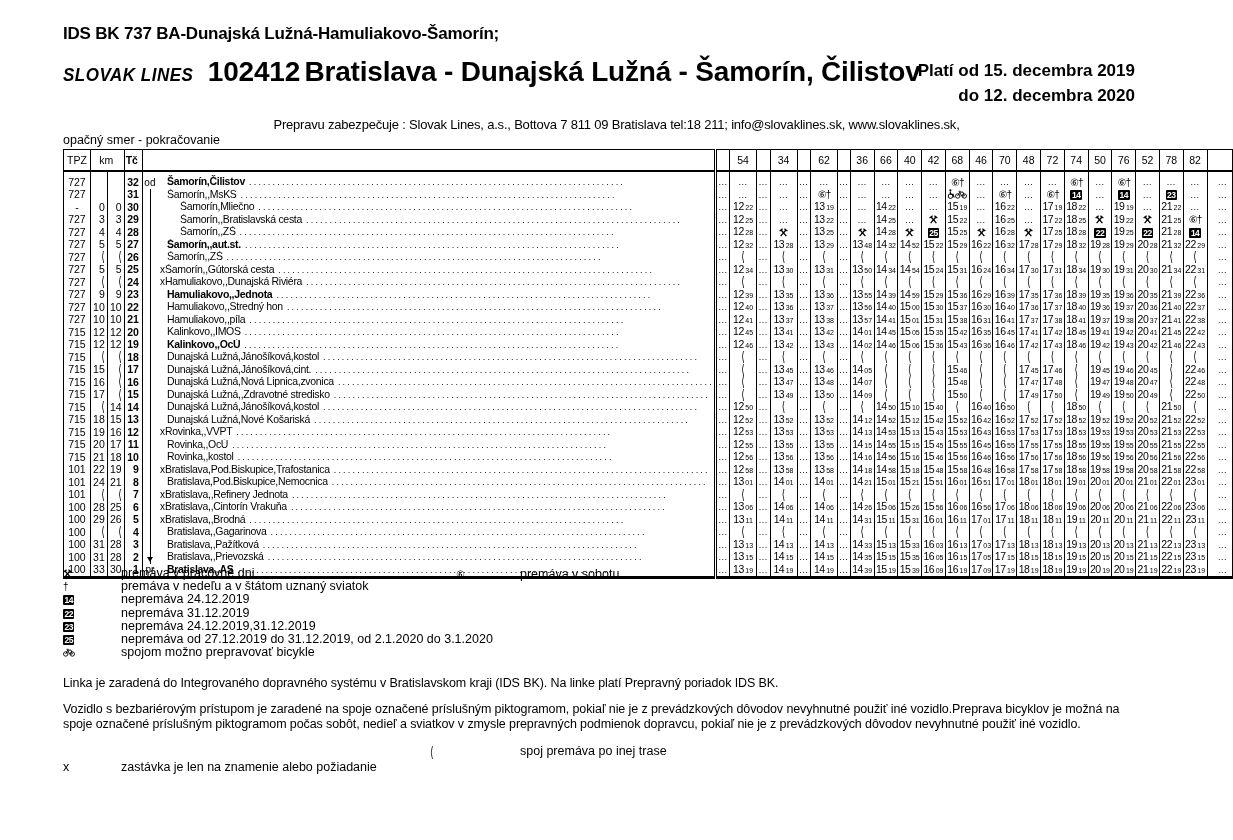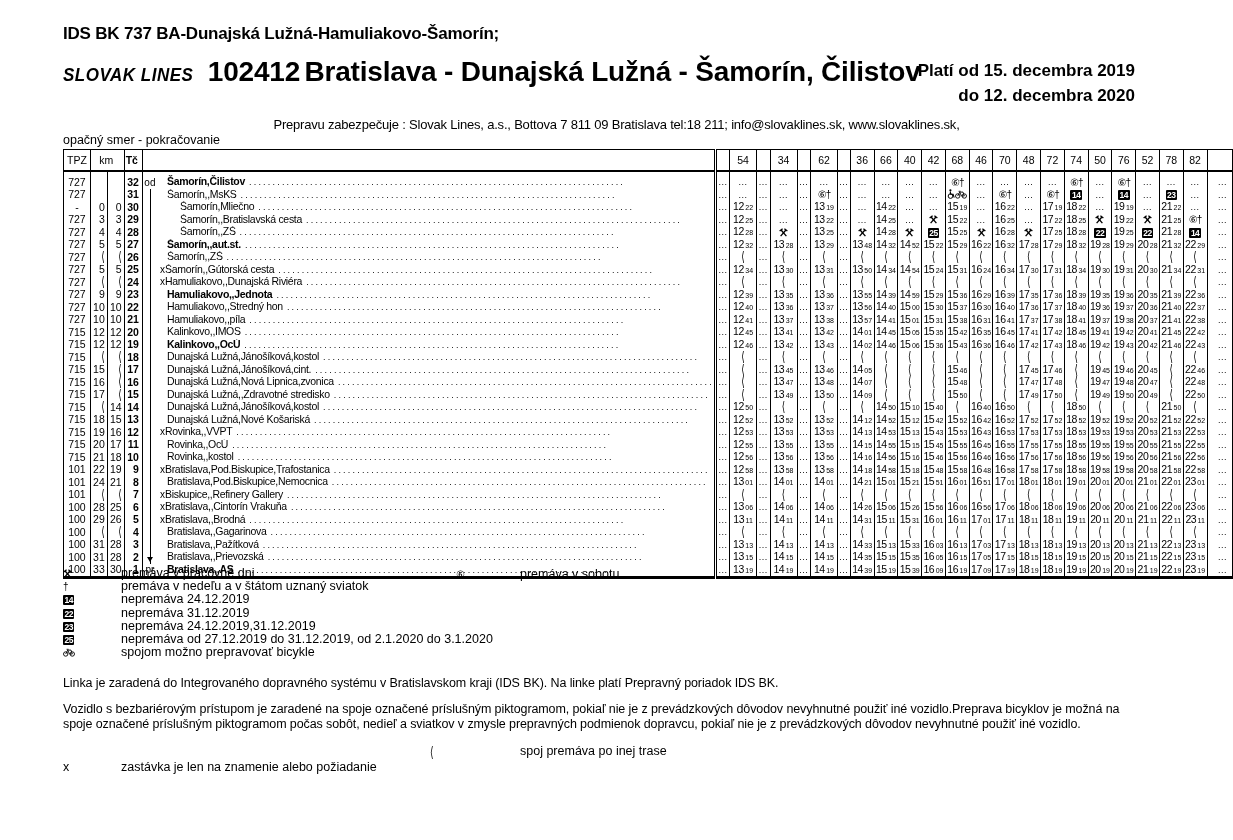--- a/index.html
+++ b/index.html
@@ -1114,21 +1114,21 @@
           </tr>
           <tr>
             <td class="c-tpz">101</td>
             <td class="c-km"><span class="skip">⟨</span></td>
             <td class="c-km"><span class="skip">⟨</span></td>
             <td class="c-tc">7</td>
             <td class="c-od odc vline"></td>
             <td class="c-st">
               <span class="stwrap">
                 <span class="xp">x</span>
-                <span class="nm">Biskupice,,Refinery Gallery</span>
+                <span class="nm">Bratislava,,Refinery Jednota</span>
                 <span class="lead">................................................................................</span>
               </span>
             </td>
             <td class="c-t"><span class="dots">...</span></td>
             <td class="c-t"><span class="skip">⟨</span></td>
             <td class="c-t"><span class="dots">...</span></td>
             <td class="c-t"><span class="skip">⟨</span></td>
             <td class="c-t"><span class="dots">...</span></td>
             <td class="c-t"><span class="skip">⟨</span></td>
             <td class="c-t"><span class="dots">...</span></td>

